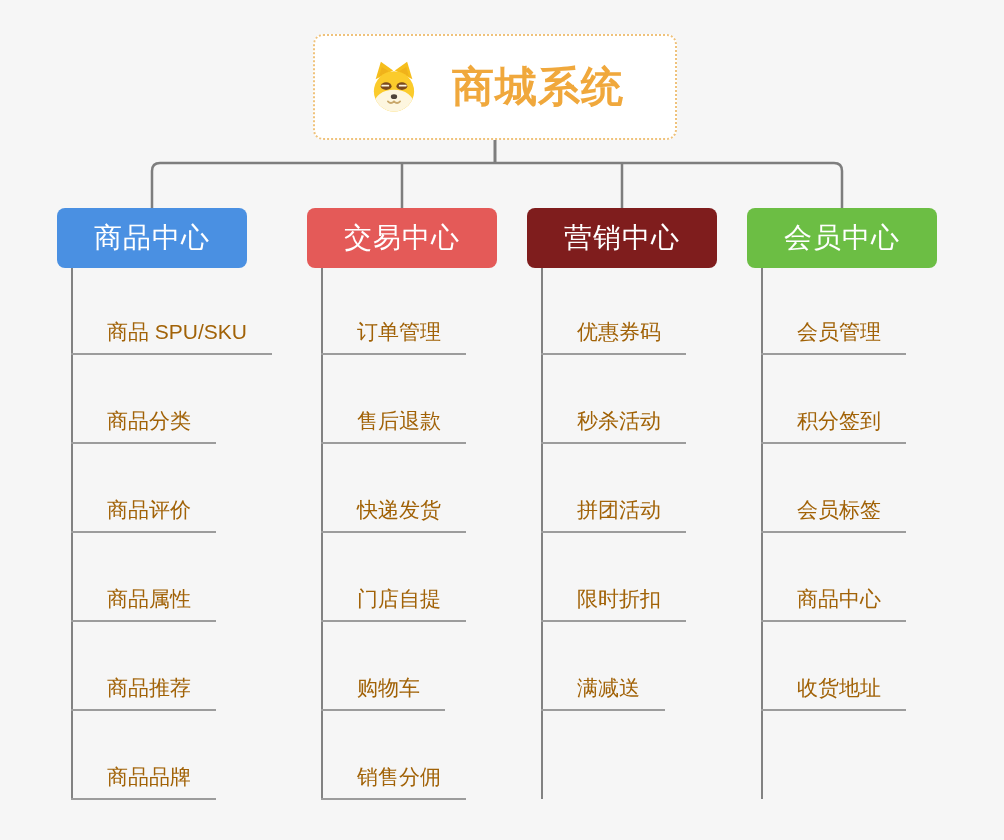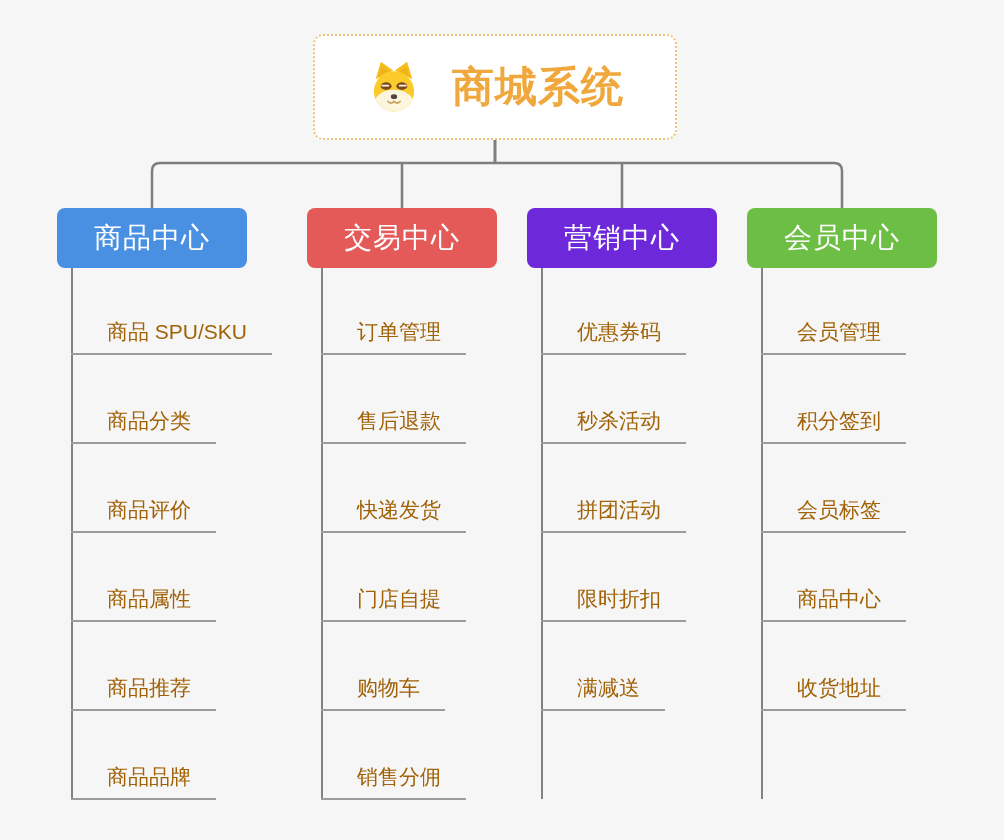--- a/index.html
+++ b/index.html
@@ -77,21 +77,21 @@
       <path d="M18.5 30.5 h7" stroke="#FDF6DF" stroke-width="2" stroke-linecap="round"></path>
       <path d="M38.5 30.5 h7" stroke="#FDF6DF" stroke-width="2" stroke-linecap="round"></path>
       <ellipse cx="32" cy="43" rx="3.6" ry="2.6" fill="#4E4439"></ellipse>
       <path d="M25 48.5 q3.5 3.5 7 0 q3.5 3.5 7 0" stroke="#C9A86B" stroke-width="2" fill="none" stroke-linecap="round"></path>
     </svg>
     <span class="root-label">商城系统</span>
   </div>
 
   <div class="branch b0" style="background-color: rgb(74, 144, 226);">商品中心</div>
   <div class="branch b1" style="background-color: rgb(228, 90, 88);">交易中心</div>
-  <div class="branch b2" style="background-color: #6d28d9; text-align: right;">营销中心</div>
+  <div class="branch b2" style="background-color: #7f1d1d; text-align: right;">营销中心</div>
   <div class="branch b3" style="background-color: rgb(108, 190, 68);">会员中心</div>
 
   <div class="col col0">
     <div class="leaf">商品 SPU/SKU</div>
     <div class="leaf">商品分类</div>
     <div class="leaf">商品评价</div>
     <div class="leaf">商品属性</div>
     <div class="leaf">商品推荐</div>
     <div class="leaf">商品品牌</div>
   </div>

